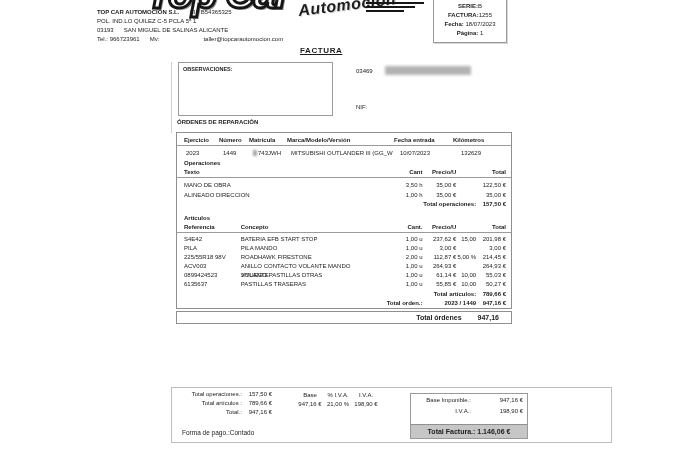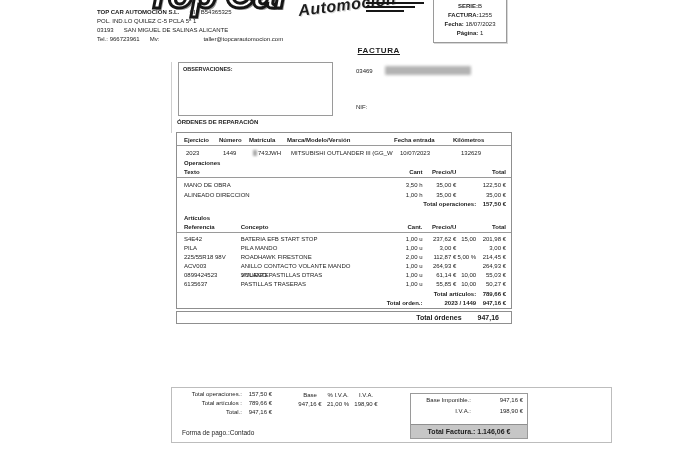--- a/index.html
+++ b/index.html
@@ -38,21 +38,21 @@
   
   .serie-box{
     left:433px;top:-4px;width:74px;height:47px;border:1px solid #9a9a9a;
     box-shadow:1px 1px 0 #d7d7d7;background:#fff;
     font-size:6px;line-height:9px;text-align:center;padding-top:5px;box-sizing:border-box;
   }
   .serie-box .lab{font-weight:bold;}
 
   
   .doc-title{
-    left:300px;top:46px;width:100px;text-align:right;
+    left:300px;top:46px;width:100px;text-align:left;
     font-size:8px;font-weight:bold;text-decoration:underline;letter-spacing:0.6px;
   }
 
   
   .vrule{left:171px;top:62px;width:0;height:71px;border-left:1px solid #cfcfcf;}
 
   
   .obs-box{
     left:178px;top:62px;width:155px;height:54px;border:1px solid #9a9a9a;box-sizing:border-box;
     font-size:5.5px;font-weight:bold;padding:3px 0 0 4px;

